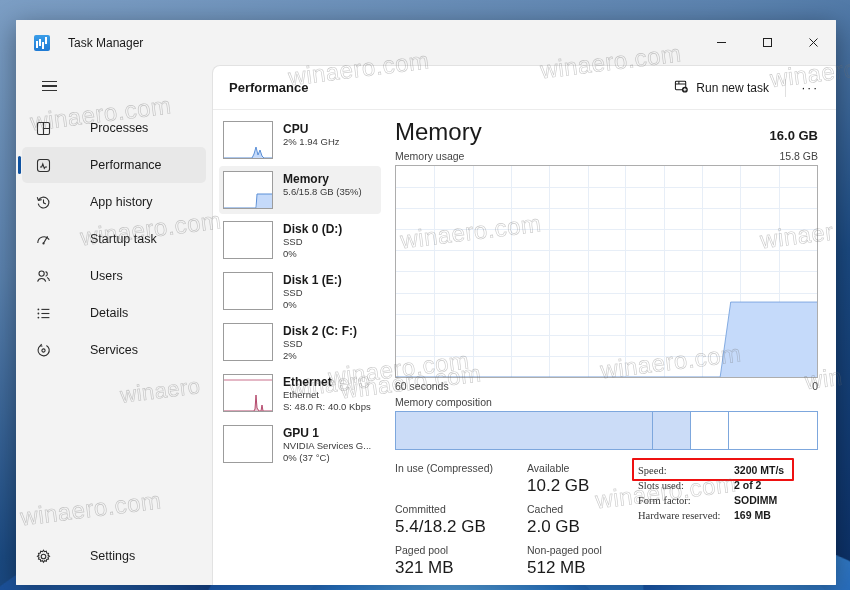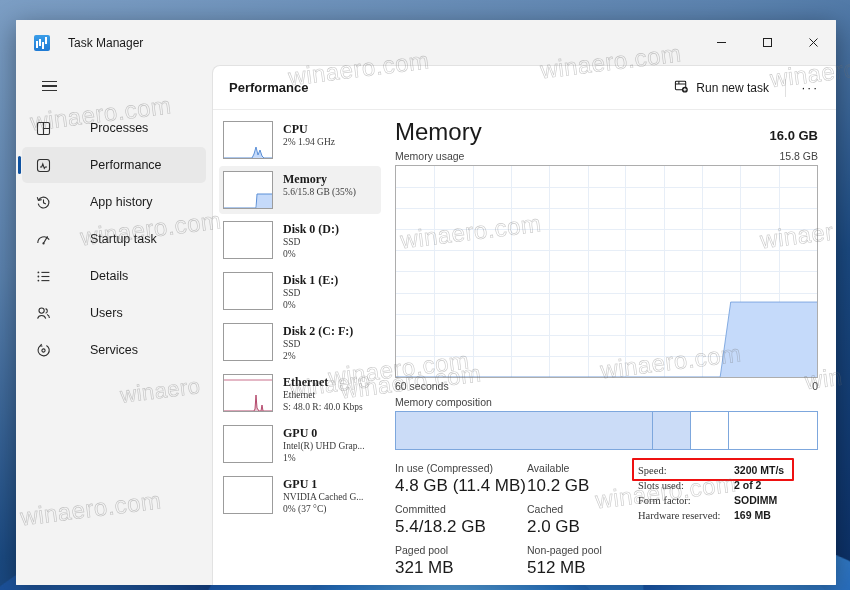--- a/index.html
+++ b/index.html
@@ -122,21 +122,21 @@
   .tiles { width: 168px; flex: 0 0 168px; padding: 6px 0 0 6px; overflow: hidden; }
   .tile {
     display: flex; align-items: flex-start; gap: 10px;
     padding: 5px 4px 5px 4px; border-radius: 4px; margin-bottom: 2px; cursor: default;
   }
   .tile.active { background: #f1f1f1; }
   .tile-graph {
     width: 50px; height: 38px; flex: 0 0 50px; border: 1px solid #9c9c9c;
     background: #fff; position: relative; overflow: hidden;
   }
-  .tile-txt { min-width: 0; padding-top: 1px; font-family: Liberation Serif, serif; }
+  .tile-txt { min-width: 0; padding-top: 1px; }
   .tile-name { font-size: 12px; font-weight: bold; color: #1a1a1a; line-height: 14px; }
   .tile-sub {
     font-size: 9.5px; color: #3a3a3a; line-height: 12px;
     white-space: nowrap; overflow: hidden;
   }
 
   
   .mem { flex: 1; min-width: 0; padding: 8px 18px 0 14px; display: flex; flex-direction: column; }
   .mem-head { display: flex; align-items: baseline; }
   .mem-title { font-size: 24px; color: #1a1a1a; flex: 1; }
@@ -276,54 +276,65 @@
               <line x1="7.5" y1="11.2" x2="11.6" y2="4.4"></line>
               <circle cx="7.5" cy="11.4" r="1.1" fill="currentColor" stroke="none"></circle>
             </svg>
           </span>
           <span>Startup task</span>
         </div>
 
         <div class="nav-item">
           <span class="nav-ico">
             <svg width="15" height="15" viewBox="0 0 15 15" fill="none" stroke="currentColor" stroke-width="1.1">
+              <circle cx="5.6" cy="4.6" r="2.6"></circle>
+              <path d="M1.6 12.6 A4.2 4.2 0 0 1 9.7 12.6"></path>
+              <path d="M9.6 2.6 A2.4 2.4 0 0 1 9.6 7.2"></path>
+              <path d="M11 8.6 A3.6 3.6 0 0 1 13.4 11.9"></path>
+            </svg>
+          </span>
+          <span>Users</span>
+        </div>
+
+        <div class="nav-item">
+          <span class="nav-ico">
+            <svg width="15" height="15" viewBox="0 0 15 15" fill="none" stroke="currentColor" stroke-width="1.1">
               <line x1="5.4" y1="3.4" x2="13.4" y2="3.4"></line>
               <line x1="5.4" y1="7.5" x2="13.4" y2="7.5"></line>
               <line x1="5.4" y1="11.6" x2="13.4" y2="11.6"></line>
               <circle cx="2.4" cy="3.4" r=".9" fill="currentColor" stroke="none"></circle>
               <circle cx="2.4" cy="7.5" r=".9" fill="currentColor" stroke="none"></circle>
               <circle cx="2.4" cy="11.6" r=".9" fill="currentColor" stroke="none"></circle>
             </svg>
           </span>
           <span>Details</span>
         </div>
 
         <div class="nav-item">
           <span class="nav-ico">
             <svg width="15" height="15" viewBox="0 0 15 15" fill="none" stroke="currentColor" stroke-width="1.1">
-              <circle cx="5.6" cy="4.6" r="2.6"></circle>
-              <path d="M1.6 12.6 A4.2 4.2 0 0 1 9.7 12.6"></path>
-              <path d="M9.6 2.6 A2.4 2.4 0 0 1 9.6 7.2"></path>
-              <path d="M11 8.6 A3.6 3.6 0 0 1 13.4 11.9"></path>
-            </svg>
-          </span>
-          <span>Users</span>
-        </div>
-
-        <div class="nav-item">
-          <span class="nav-ico">
-            <svg width="15" height="15" viewBox="0 0 15 15" fill="none" stroke="currentColor" stroke-width="1.1">
               <path d="M10.4 2.4 A5.6 5.6 0 1 1 4.3 2.8 L5.6 1.2 M4.3 2.8 L6.4 3.3"></path>
               <circle cx="7.5" cy="7.5" r="1.6"></circle>
             </svg>
           </span>
           <span>Services</span>
         </div>
       </div>
 
+      <div class="nav-bottom">
+        <div class="nav-item">
+          <span class="nav-ico">
+            <svg width="15" height="15" viewBox="0 0 15 15" fill="none" stroke="currentColor" stroke-width="1.1">
+              <circle cx="7.5" cy="7.5" r="2.3"></circle>
+              <path d="M7.5 1.2 l1 1.5 1.8-.5 .4 1.8 1.8 .4 -.5 1.8 1.5 1 -1.5 1 .5 1.8 -1.8 .4 -.4 1.8 -1.8-.5 -1 1.5 -1-1.5 -1.8 .5 -.4-1.8 -1.8-.4 .5-1.8 -1.5-1 1.5-1 -.5-1.8 1.8-.4 .4-1.8 1.8 .5 z"></path>
+            </svg>
+          </span>
+          <span>Settings</span>
+        </div>
+      </div>
     </div>
 
     <div class="content">
 
       <div class="content-header">
         <div class="content-title">Performance</div>
         <div class="run-task">
           <span>
             <svg width="15" height="15" viewBox="0 0 16 16" fill="none" stroke="#1a1a1a" stroke-width="1.1">
               <rect x="1.5" y="2.5" width="11" height="9" rx="1"></rect>
@@ -403,34 +414,26 @@
                 <polyline points="0,36 30,36 31,34 32,20 33,33 35,36 37,36 38,30 39,36 48,36" fill="#e6c3ce" stroke="#b4496c" stroke-width="1"></polyline>
               </svg>
             </div>
             <div class="tile-txt">
               <div class="tile-name">Ethernet</div>
               <div class="tile-sub">Ethernet</div>
               <div class="tile-sub">S: 48.0 R: 40.0 Kbps</div>
             </div>
           </div>
 
+
           <div class="tile">
             <div class="tile-graph"></div>
             <div class="tile-txt">
-              <div class="tile-name">GPU 0</div>
-              <div class="tile-sub">Intel(R) UHD Grap...</div>
-              <div class="tile-sub">1%</div>
-            </div>
-          </div>
-
-          <div class="tile">
-            <div class="tile-graph"></div>
-            <div class="tile-txt">
               <div class="tile-name">GPU 1</div>
-              <div class="tile-sub">NVIDIA Cached G...</div>
+              <div class="tile-sub">NVIDIA Services G...</div>
               <div class="tile-sub">0%  (37 °C)</div>
             </div>
           </div>
         </div>
 
         <div class="mem">
 
           <div class="mem-head">
             <div class="mem-title">Memory</div>
             <div class="mem-total">16.0 GB</div>
@@ -479,21 +482,20 @@
             <div class="seg" style="width:9%;background:#ffffff;border-right:1px solid #7da7dd"></div>
             <div class="seg" style="flex:1;background:#ffffff"></div>
           </div>
 
           <div class="stats">
             <div class="stats-left">
 
               <div class="stat-row">
                 <div class="stat-cell" style="width:132px">
                   <div class="lbl">In use (Compressed)</div>
-                  <div class="val">4.8 GB (11.4 MB)</div>
                 </div>
                 <div class="stat-cell">
                   <div class="lbl">Available</div>
                   <div class="val">10.2 GB</div>
                 </div>
               </div>
 
               <div class="stat-row">
                 <div class="stat-cell" style="width:132px">
                   <div class="lbl">Committed</div>

